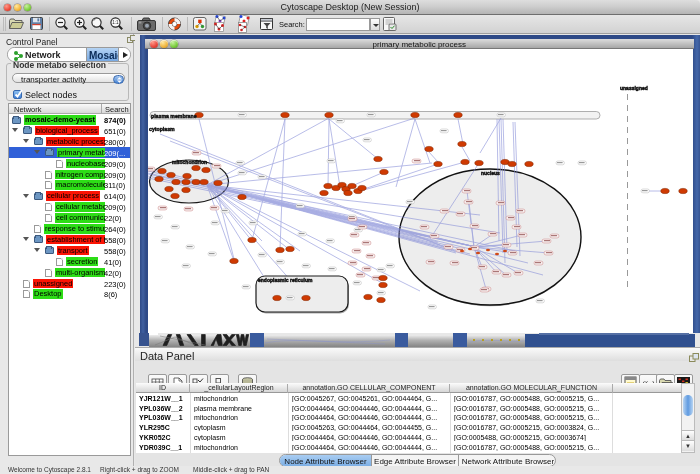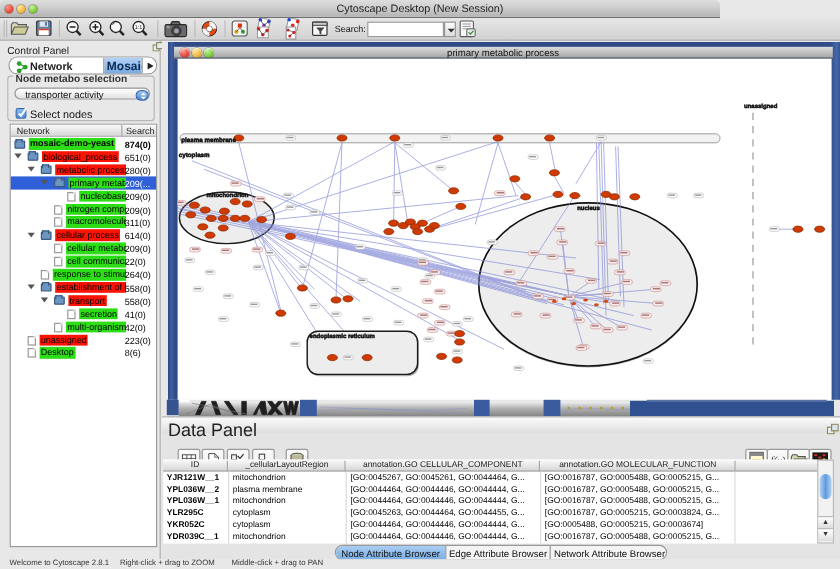--- a/index.html
+++ b/index.html
@@ -1,20 +1,20 @@
 <!DOCTYPE html>
 <html><head>
 <meta charset="utf-8">
 <style>
   * { margin:0; padding:0; box-sizing:border-box; }
   html,body { width:700px; height:474px; overflow:hidden; }
   body { font-family:"Liberation Sans", sans-serif; position:relative; background:#e8e8e8; transform:translateZ(0); }
   .abs { position:absolute; }
   
-  #titlebar { left:0; top:0; width:600px; height:15px;
+  #titlebar { left:0; top:0; width:700px; height:15px;
     background:linear-gradient(#dedede,#cecece 45%,#b4b4b4);
     border-bottom:1px solid #6e6e6e; border-radius:4px 4px 0 0; }
   .tl { width:7px; height:7px; border-radius:50%; top:3.5px; box-shadow:0 0 0 0.5px rgba(80,60,50,.55); }
   #titletext { width:700px; top:2px; text-align:center; font-size:9px; color:#222; }
   
   #toolbar { left:0; top:15px; width:700px; height:19px;
     background:linear-gradient(#e6e6e6,#d2d2d2); border-bottom:1px solid #9f9f9f; }
   .tsep { top:2px; width:1px; height:14px; background:#bbb; }
   
   #cp { left:0; top:34px; width:134px; height:432px; background:#e8e8e8; border-right:1px solid #b0b0b0;}
@@ -57,21 +57,21 @@
   #ifborder { position:absolute; left:0; top:0; width:560px; height:312px; background:linear-gradient(90deg,#2e4a87,#4060a0 3px,#2e4a87 6px,#2e4a87 552px,#4468aa 557px,#365492); }
   #iftitle { position:absolute; left:4.5px; top:4px; width:549.5px; height:9.5px;
     background:linear-gradient(#dcdcdc,#a6a6a6); border-bottom:1px solid #777; }
   #iftitle .t { position:absolute; width:100%; top:0.5px; text-align:center; font-size:8px; color:#111; }
   .itl { position:absolute; width:7.5px; height:7.5px; border-radius:50%; top:1px; box-shadow:inset 0 1px 1px rgba(255,255,255,.7), 0 0 0 0.5px rgba(60,60,60,.5); }
   #canvas { position:absolute; left:8px; top:14px; width:545px; height:285px; background:#fff; }
   
   #strip { left:135px; top:333px; width:565px; height:14px; }
   
   #dp { left:135px; top:347px; width:565px; height:119px; background:#e4e4e4; border-top:1px solid #aaa; }
-  #dptitle { left:5px; top:2px; font-size:15px; color:#222; }
+  #dptitle { left:5px; top:2px; font-size:11px; color:#222; }
   .dbtn { position:absolute; top:26px; width:19px; height:34px; background:linear-gradient(#fafafa,#e0e0e0);
     border:1px solid #999; border-radius:2px; }
   #dtable { left:1px; top:35px; width:545px; height:70px; background:#fff; }
   #dhdr { position:absolute; left:0; top:0; width:545px; height:10px;
     background:linear-gradient(#fcfcfc,#d6d6d6); border-bottom:1px solid #999; font-size:7px; color:#222; }
   .hcell { position:absolute; top:1px; text-align:center; border-right:1px solid #aaa; height:9px; }
   .drow { position:absolute; left:0; width:545px; height:9.7px; font-size:7px; color:#000; white-space:nowrap; }
   .drow div { position:absolute; top:1px; overflow:hidden; }
   
   #sbar { left:546px; top:35px; width:14px; height:70px; background:#f2f2f2; border:1px solid #bbb; }

